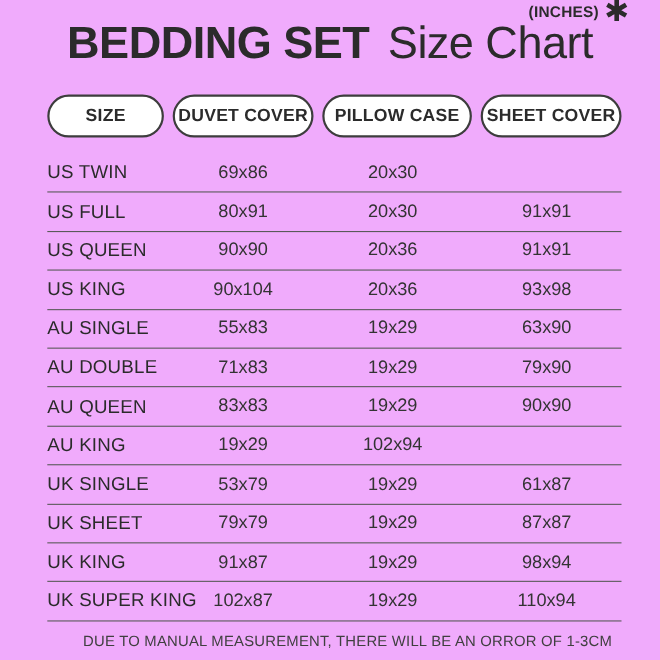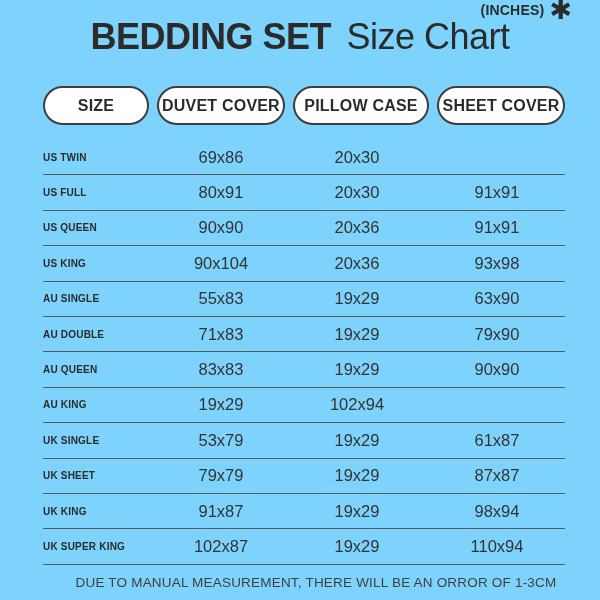--- a/index.html
+++ b/index.html
@@ -4,21 +4,21 @@
 <style>
   html, body {
     margin: 0;
     padding: 0;
     background: #ffffff;
   }
   .page {
     position: relative;
     width: 600px;
     height: 600px;
-    background: #7dd3fc;
+    background: #f0abfc;
     font-family: "Liberation Sans", "DejaVu Sans", sans-serif;
     color: #2b2b2b;
     overflow: hidden;
   }
 
   
   .units-note {
     position: absolute;
     top: 0px;
     right: 28px;
@@ -39,21 +39,21 @@
     color: #2b2b2b;
     font-weight: bold;
     margin-top: -2px;
   }
   .title {
     position: absolute;
     top: 16px;
     left: 0;
     width: 100%;
     text-align: center;
-    font-size: 36px;
+    font-size: 41px;
     letter-spacing: -0.5px;
     white-space: nowrap;
     color: #2b2b2b;
   }
   .title .t-bold { font-weight: 800; }
   .title .t-reg  { font-weight: 400; margin-left: 6px; }
 
   
   .pills {
     position: absolute;
@@ -95,22 +95,22 @@
     height: 34.4px;
     border-bottom: 1px solid #5a5a5a;
   }
   .t-cell {
     font-size: 16.5px;
     color: #333333;
     text-align: center;
     white-space: nowrap;
   }
   .t-cell.size-name {
-    font-size: 10px;
-    font-weight: bold;
+    font-size: 17px;
+    font-weight: normal;
     letter-spacing: 0.2px;
     color: #2b2b2b;
     text-align: left;
   }
 
   
   .footer-note {
     position: absolute;
     top: 575px;
     left: 0;

